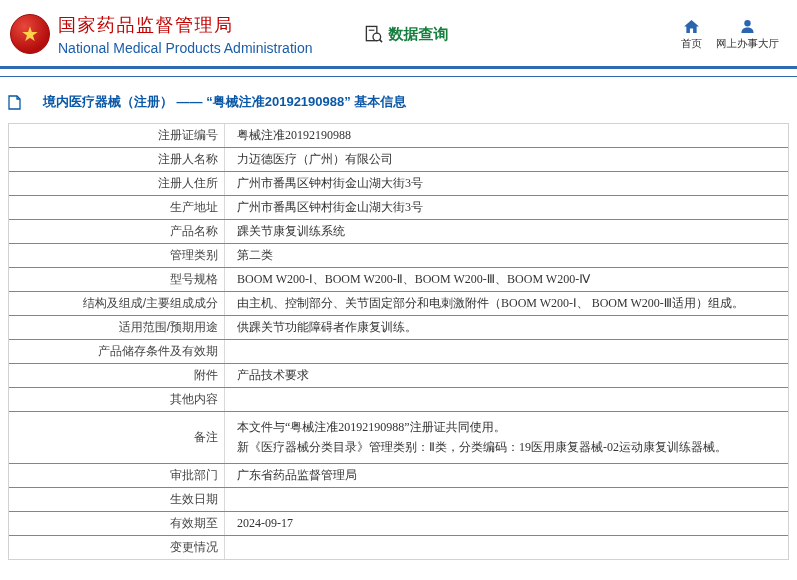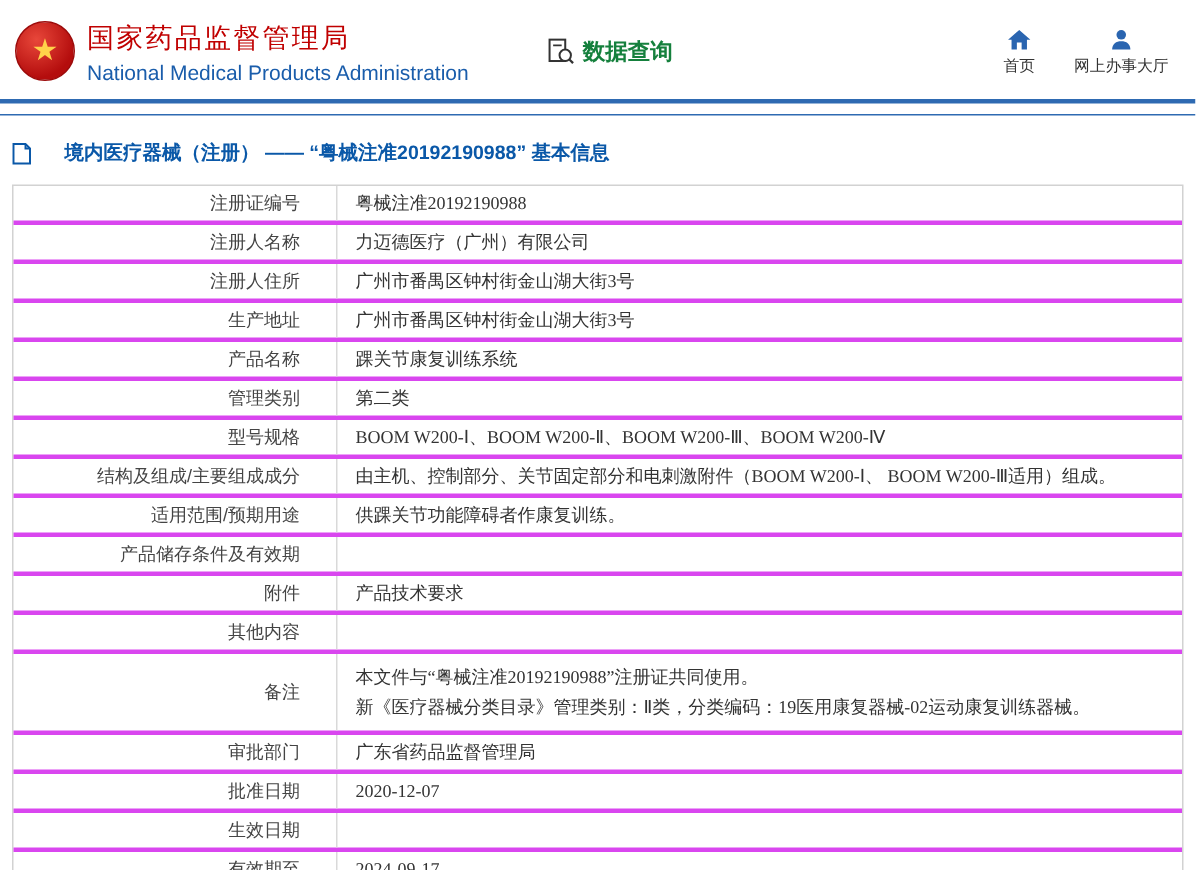--- a/index.html
+++ b/index.html
@@ -45,21 +45,21 @@
   }
   .nav-title {
     display: flex; align-items: center; gap: 5px;
     margin-left: 52px;
     font-size: 15px; font-weight: bold; color: #15803d;
     cursor: pointer;
     text-decoration: none;
   }
   .top-links {
     margin-left: auto;
-    display: flex; gap: 26px; justify-content: space-between;
+    display: flex; gap: 14px; justify-content: space-between;
   }
   .top-link {
     display: flex; flex-direction: column; align-items: center; gap: 3px;
     font-size: 10.5px; color: #333; text-decoration: none; cursor: pointer;
     white-space: nowrap;
   }
   .tl-icon { height: 16px; display: flex; align-items: flex-end; }
 
   
   .hr-thick { height: 3px; background: #2e6ab2; }
@@ -73,27 +73,27 @@
     font-size: 13px;
     font-weight: bold;
   }
 
   
   .table {
     margin: 0 8px 6px 8px;
     border: 1px solid #d2d2d2;
   }
   .trow { display: flex; }
-  .trow + .trow { border-top: 3px solid #d946ef; }
+  .trow + .trow { border-top: 1px solid #d946ef; }
   .tlabel {
     flex: 0 0 216px;
     border-right: 1px solid #d9d9d9;
     display: flex; align-items: center; justify-content: flex-end;
     text-align: right;
-    padding: 3px 24px 3px 4px;
+    padding: 3px 6px 3px 4px;
     min-height: 23px;
     font-size: 12px;
     color: #444;
     gap: 3px;
   }
   .tvalue {
     flex: 1;
     display: flex; align-items: center;
     padding: 3px 12px;
     min-height: 23px;
@@ -219,24 +219,20 @@
       <div class="trow">
         <div class="tlabel">备注</div>
         <div class="tvalue multiline">本文件与“粤械注准20192190988”注册证共同使用。
 新《医疗器械分类目录》管理类别：Ⅱ类，分类编码：19医用康复器械-02运动康复训练器械。</div>
       </div>
       <div class="trow">
         <div class="tlabel">审批部门</div>
         <div class="tvalue">广东省药品监督管理局</div>
       </div>
       <div class="trow">
-        <div class="tlabel">批准日期</div>
-        <div class="tvalue">2020-12-07</div>
-      </div>
-      <div class="trow">
         <div class="tlabel">生效日期</div>
         <div class="tvalue"></div>
       </div>
       <div class="trow">
         <div class="tlabel">有效期至</div>
         <div class="tvalue">2024-09-17</div>
       </div>
       <div class="trow">
         <div class="tlabel">变更情况</div>
         <div class="tvalue"></div>

